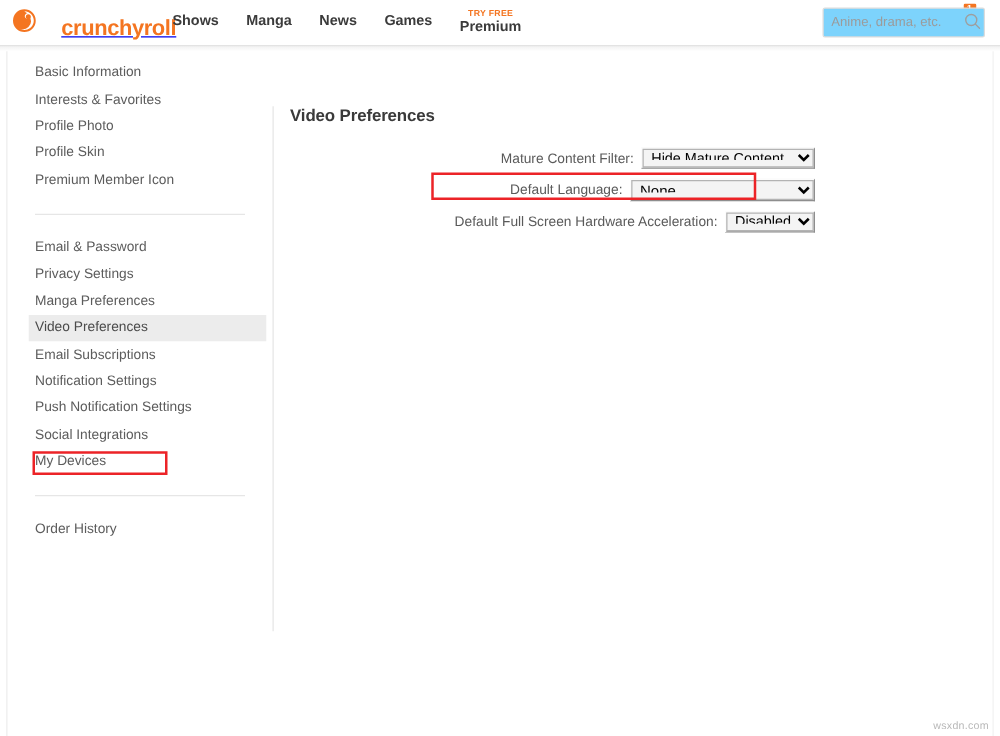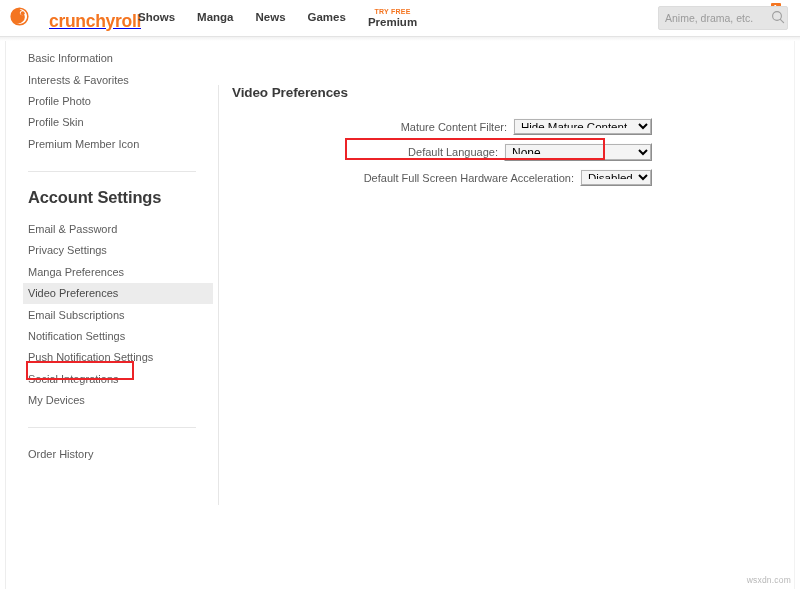--- a/index.html
+++ b/index.html
@@ -124,21 +124,21 @@
     border-radius: 1px;
   }
 
   
   #search-box {
     position: absolute;
     right: 12px; top: 6px;
     width: 130px; height: 24px;
     border: 1px solid #dcdcdc;
     border-radius: 2px;
-    background: #e5e5e5;
+    background: #7dd3fc;
     display: flex;
     align-items: center;
     box-sizing: border-box;
   }
   #search-input {
     border: 0;
     outline: none;
     background: transparent;
     font-family: "Liberation Sans", sans-serif;
     font-size: 10.5px;
@@ -370,21 +370,20 @@
   <ul class="side-list">
     <li class="side-item">Basic Information</li>
     <li class="side-item">Interests &amp; Favorites</li>
     <li class="side-item">Profile Photo</li>
     <li class="side-item">Profile Skin</li>
     <li class="side-item">Premium Member Icon</li>
   </ul>
 
   <div class="side-divider"></div>
 
-  <h2 class="side-heading">Account Settings</h2>
   <ul class="side-list">
     <li class="side-item">Email &amp; Password</li>
     <li class="side-item">Privacy Settings</li>
     <li class="side-item">Manga Preferences</li>
     <li class="side-item is-active">Video Preferences</li>
     <li class="side-item">Email Subscriptions</li>
     <li class="side-item">Notification Settings</li>
     <li class="side-item">Push Notification Settings</li>
     <li class="side-item">Social Integrations</li>
     <li class="side-item">My Devices</li>

